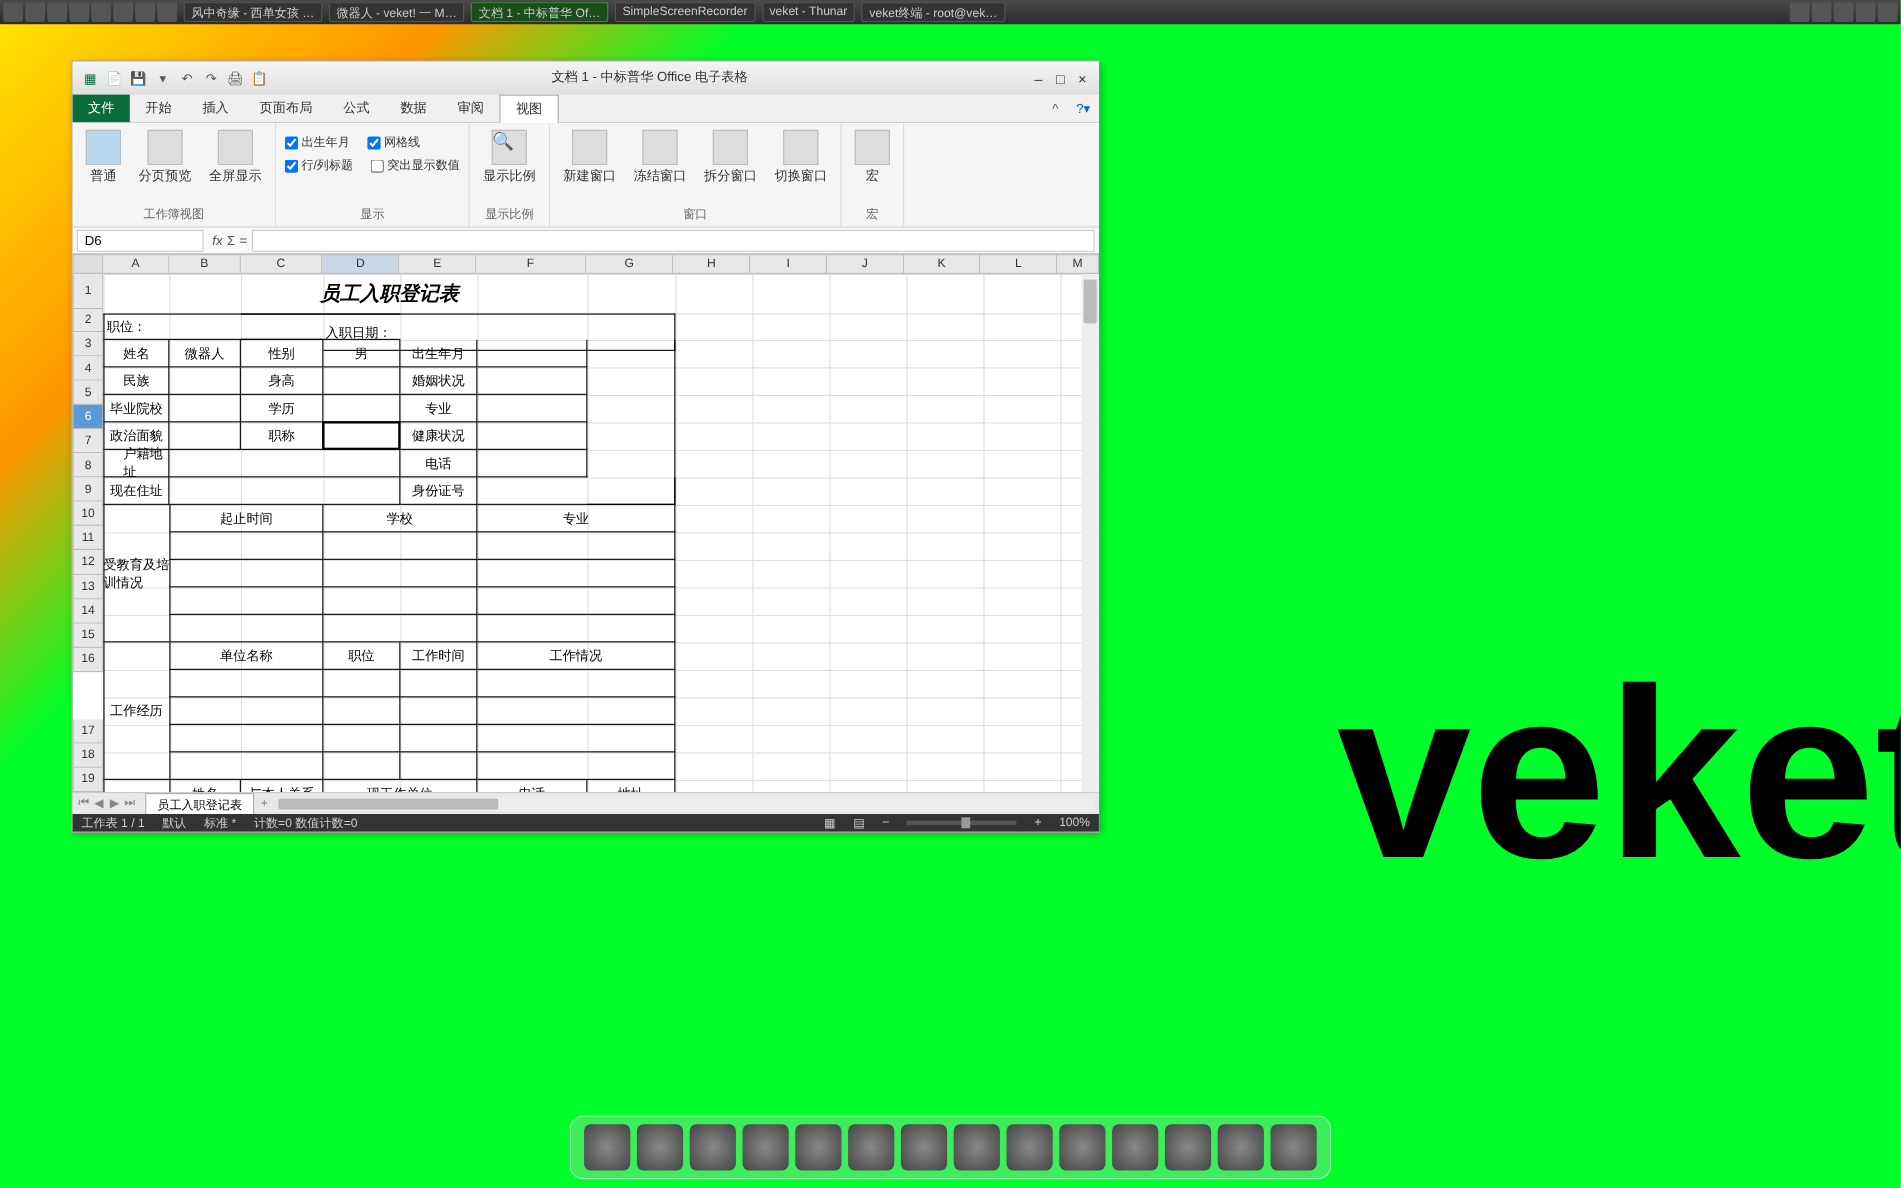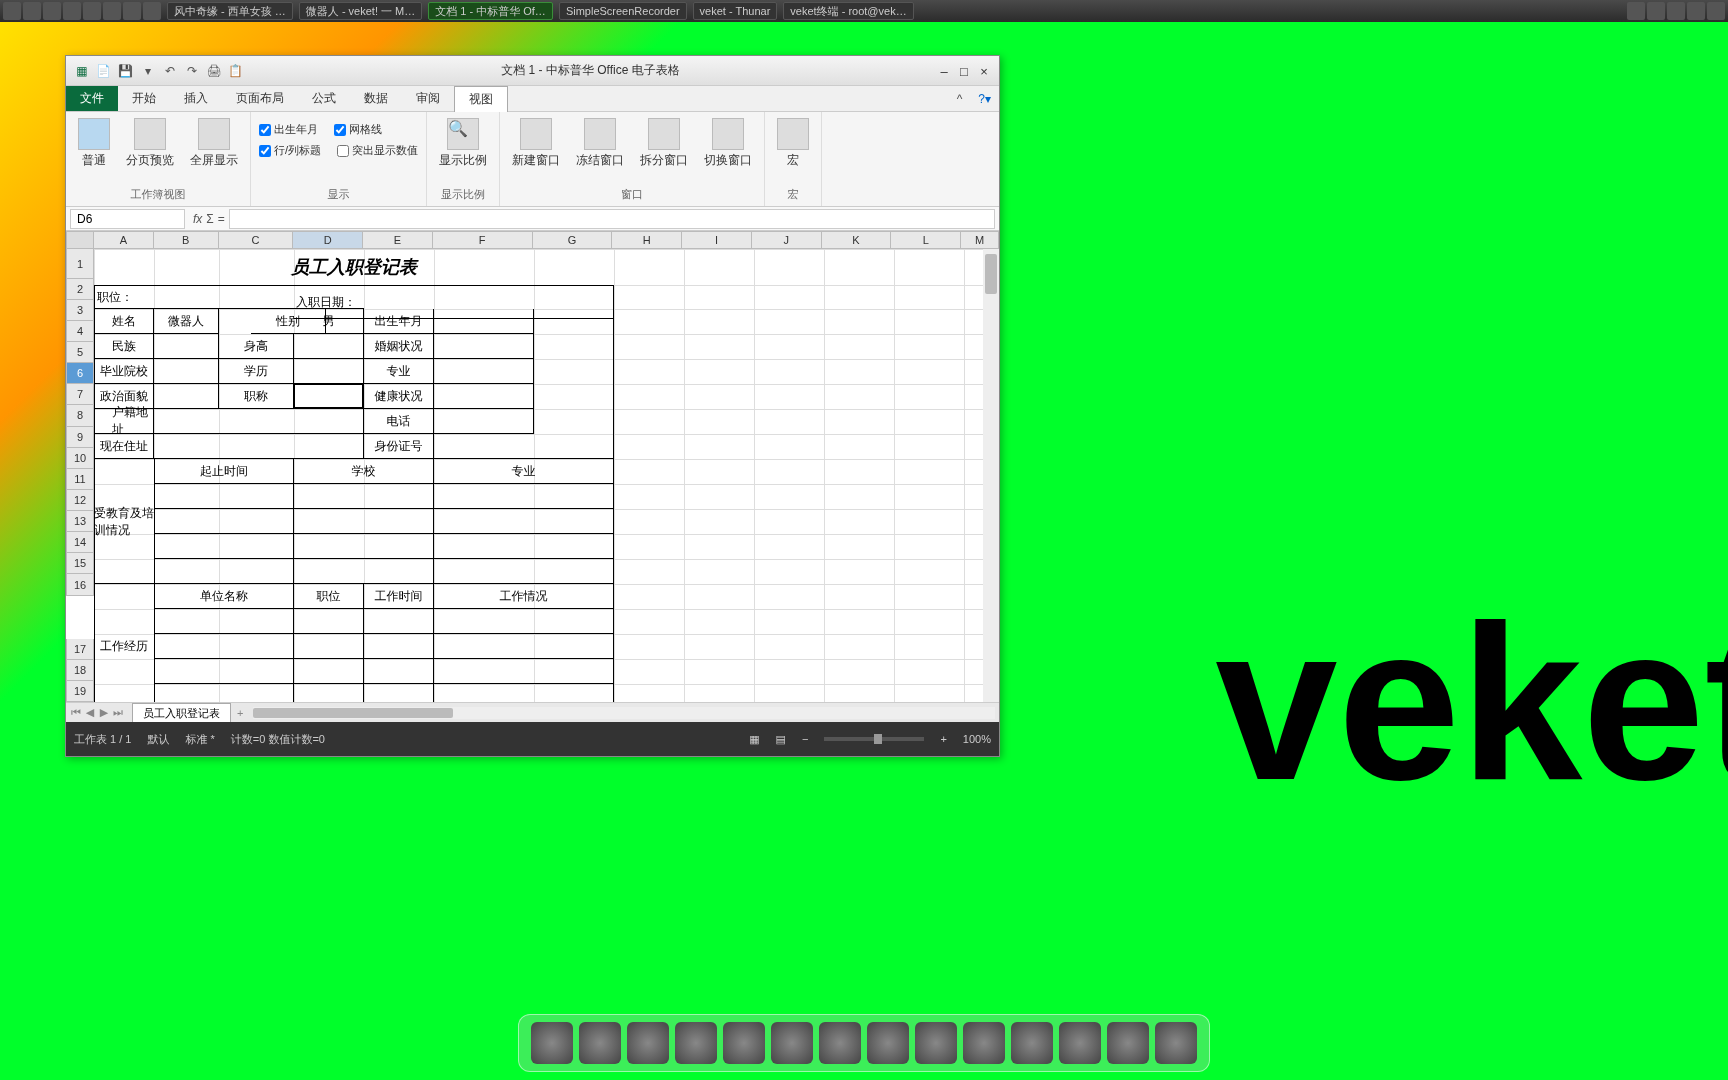--- a/index.html
+++ b/index.html
@@ -53,21 +53,21 @@
 .cell.left{justify-content:flex-start;padding-left:2px}
 .active-cell{position:absolute;border:2px solid #000;pointer-events:none}
 .vscroll{position:absolute;right:0;top:0;bottom:0;width:16px;background:#eee}
 .vscroll-thumb{position:absolute;left:2px;right:2px;top:5px;height:40px;background:#bbb;border-radius:2px}
 .tabs-bar{height:20px;display:flex;align-items:center;background:#e8e8e8;border-top:1px solid #ccc;font-size:11px}
 .tab-nav{display:flex;gap:2px;padding:0 4px}
 .tab-nav span{width:12px;text-align:center;color:#888}
 .sheet-tab{padding:2px 10px;background:#fff;border:1px solid #aaa;border-bottom:none;margin-left:4px}
 .hscroll{flex:1;height:12px;background:#eee;margin:0 4px;position:relative}
 .hscroll-thumb{position:absolute;left:0;top:1px;bottom:1px;width:200px;background:#bbb;border-radius:2px}
-.statusbar{height:34px;background:#333;color:#ccc;display:flex;align-items:center;font-size:11px;gap:16px;padding:0 8px}
+.statusbar{height:16px;background:#333;color:#ccc;display:flex;align-items:center;font-size:11px;gap:16px;padding:0 8px}
 .status-item{white-space:nowrap}
 .status-spacer{flex:1}
 .zoom-slider{width:100px;height:4px;background:#555;position:relative}
 .zoom-thumb{position:absolute;left:50%;top:-3px;width:8px;height:10px;background:#999}
 .dock{position:absolute;bottom:8px;left:50%;transform:translateX(-50%);height:58px;background:rgba(200,200,200,.3);border:1px solid rgba(255,255,255,.5);border-radius:12px;display:flex;align-items:center;gap:6px;padding:4px 12px}
 .dock-item{width:42px;height:42px;background:radial-gradient(#888,#444);border-radius:6px}
 </style>
 </head>
 <body>
 
@@ -283,21 +283,21 @@
           <div class="gridline" style="left: 0px; top: 385px; height: 1px; width: 908px;"></div>
           <div class="gridline" style="left: 0px; top: 410px; height: 1px; width: 908px;"></div>
           <div class="gridline" style="left: 0px; top: 435px; height: 1px; width: 908px;"></div>
           <div class="gridline" style="left: 0px; top: 460px; height: 1px; width: 908px;"></div>
           <div class="cell title-cell" style="left: 0px; top: 0px; width: 520px; height: 36px;">员工入职登记表</div>
           <div class="cell left border-t border-l border-b" style="left: 0px; top: 36px; width: 200px; height: 24px;">职位：</div>
           <div class="cell left border-t border-b border-r" style="left: 200px; top: 36px; width: 320px; height: 34px;">入职日期：</div>
           <div class="cell border-t border-b" style="left: 125px; top: 36px; width: 145px; height: 24px;"></div>
           <div class="cell border-l border-b border-r" style="left: 0px; top: 60px; width: 60px; height: 25px;">姓名</div>
           <div class="cell border-b border-r" style="left: 60px; top: 60px; width: 65px; height: 25px;">微器人</div>
-          <div class="cell border-b border-r" style="left: 125px; top: 60px; width: 75px; height: 25px; margin-left: 32px;">性别</div>
+          <div class="cell border-b border-r" style="left: 125px; top: 60px; width: 75px; height: 25px;">性别</div>
           <div class="cell border-b border-r" style="left: 200px; top: 60px; width: 70px; height: 25px;">男</div>
           <div class="cell border-b border-r" style="left: 270px; top: 60px; width: 70px; height: 25px;">出生年月</div>
           <div class="cell border-b border-r" style="left: 340px; top: 60px; width: 100px; height: 25px;"></div>
           <div class="cell border-r border-b" style="left: 440px; top: 60px; width: 80px; height: 150px;"></div>
           <div class="cell border-l border-b border-r" style="left: 0px; top: 85px; width: 60px; height: 25px;">民族</div>
           <div class="cell border-b border-r" style="left: 60px; top: 85px; width: 65px; height: 25px;"></div>
           <div class="cell border-b border-r" style="left: 125px; top: 85px; width: 75px; height: 25px;">身高</div>
           <div class="cell border-b border-r" style="left: 200px; top: 85px; width: 70px; height: 25px;"></div>
           <div class="cell border-b border-r" style="left: 270px; top: 85px; width: 70px; height: 25px;">婚姻状况</div>
           <div class="cell border-b border-r" style="left: 340px; top: 85px; width: 100px; height: 25px;"></div>

